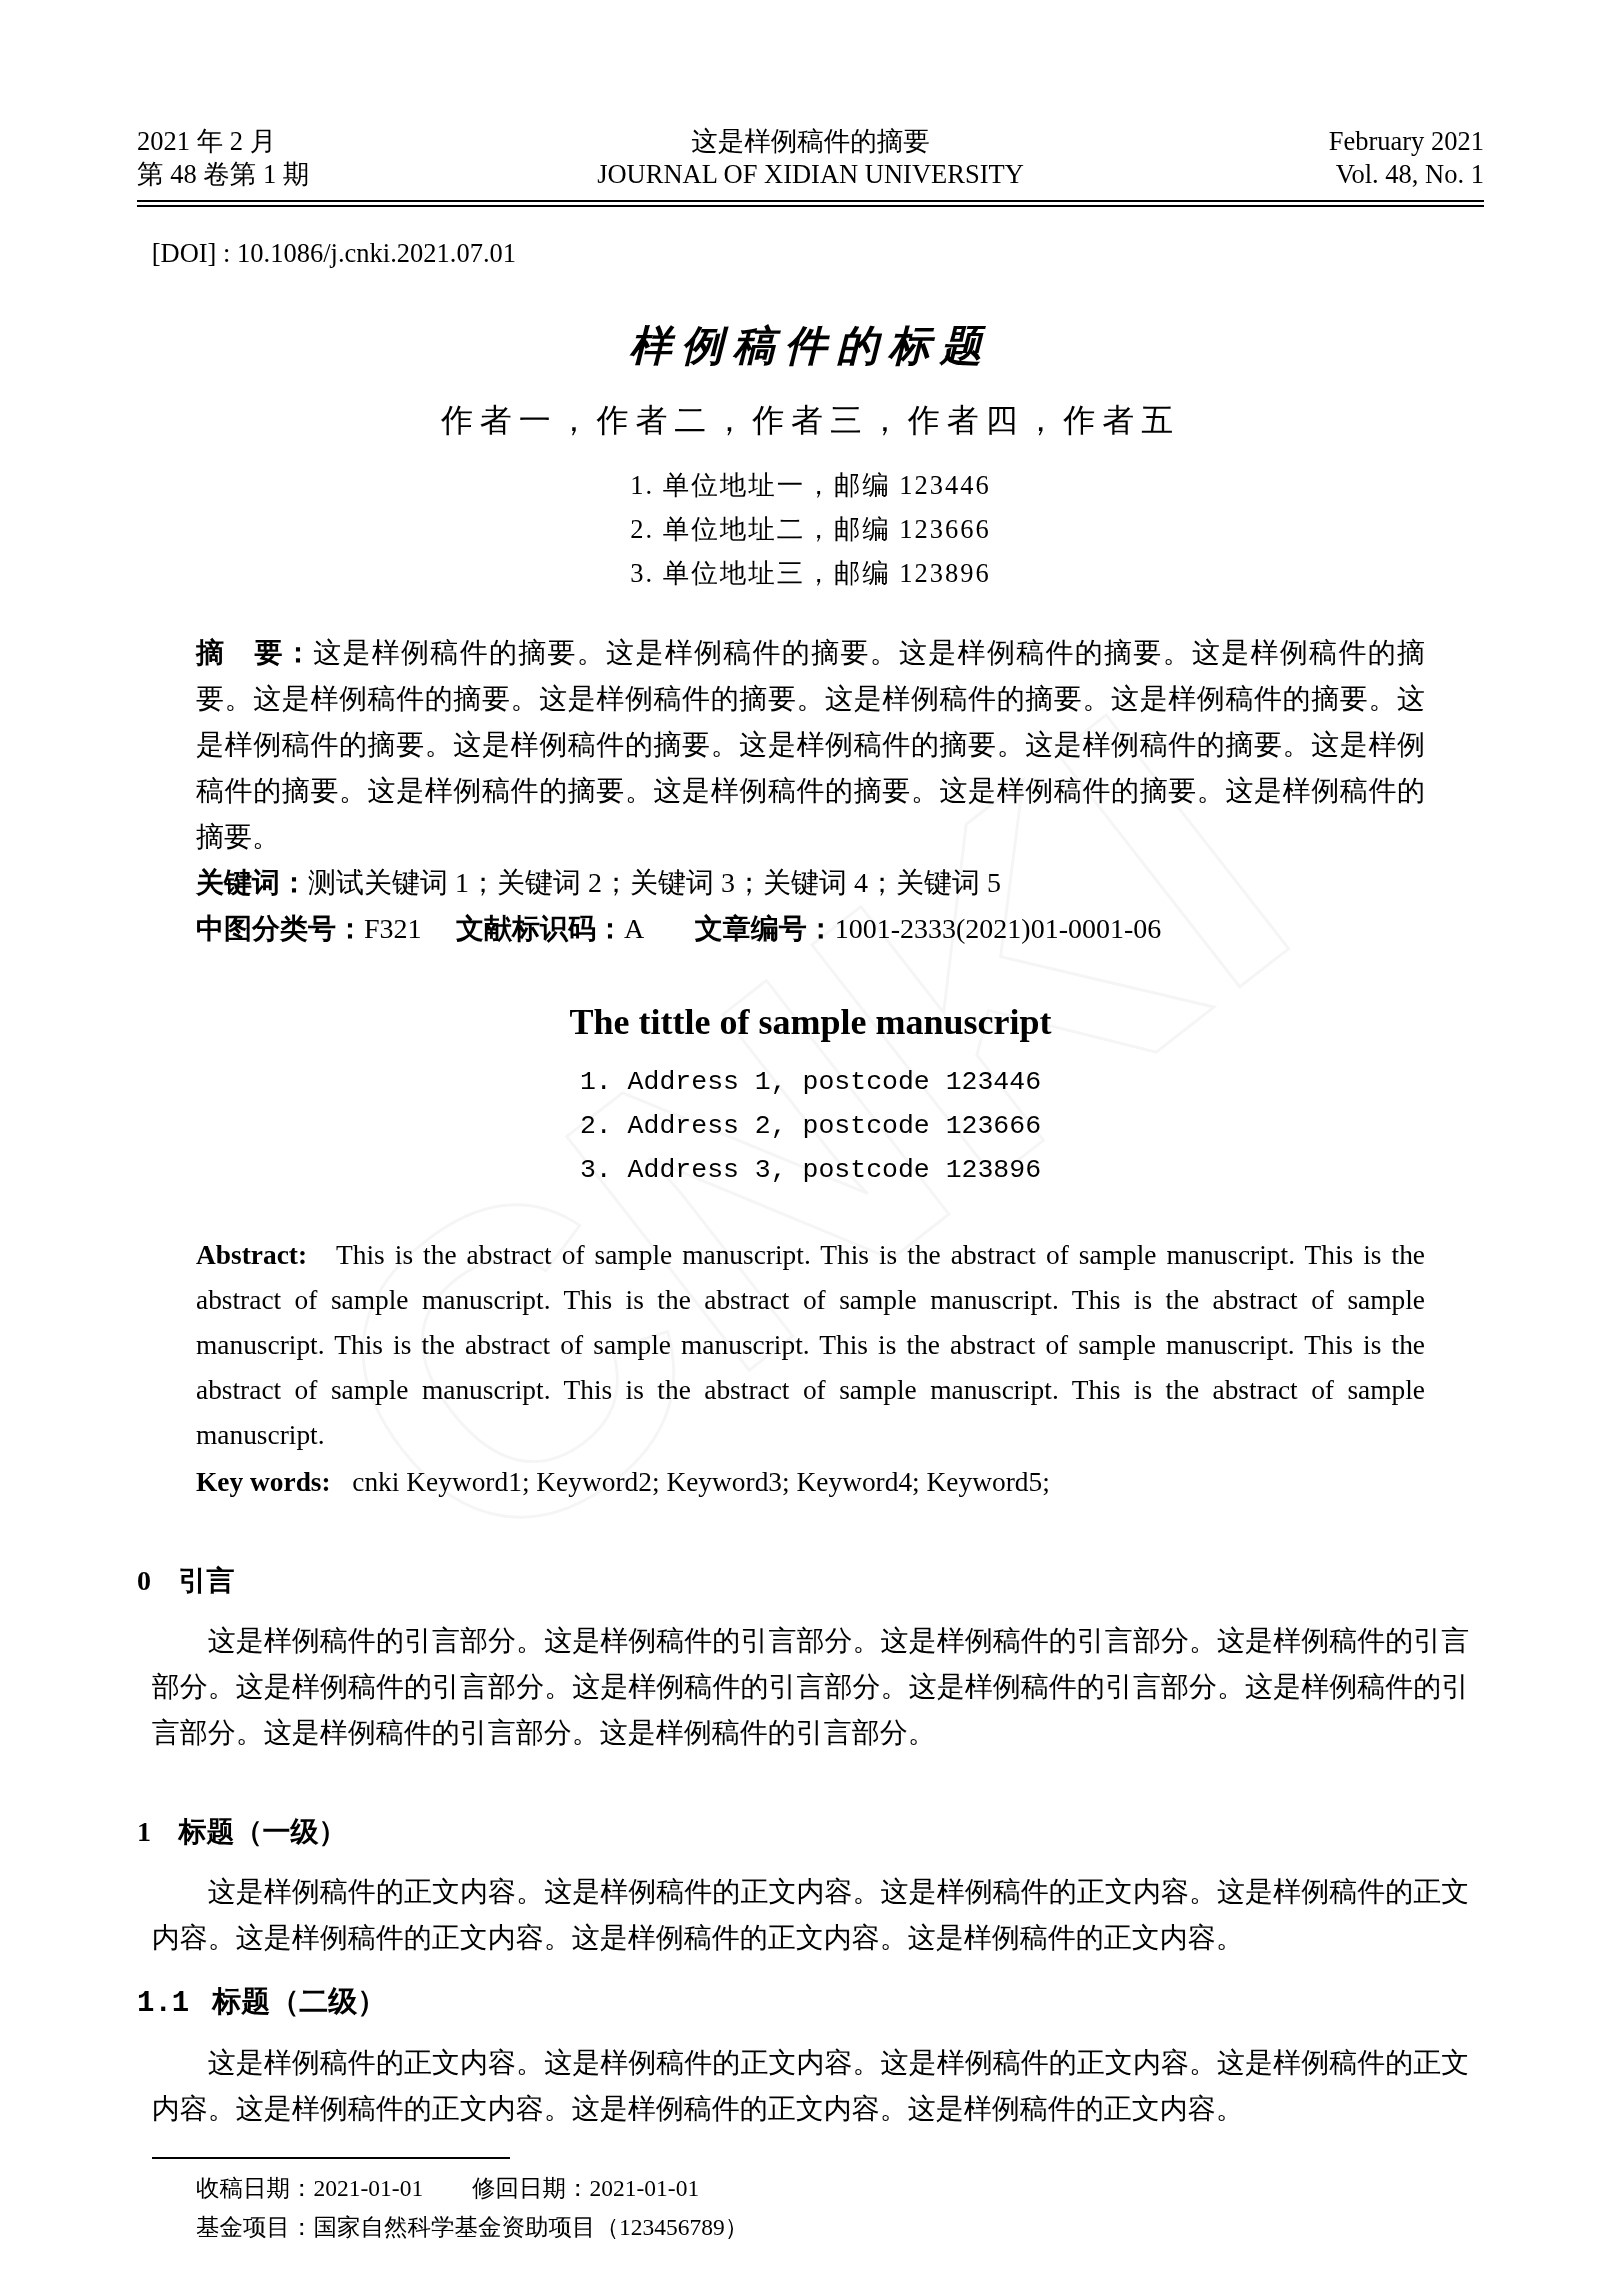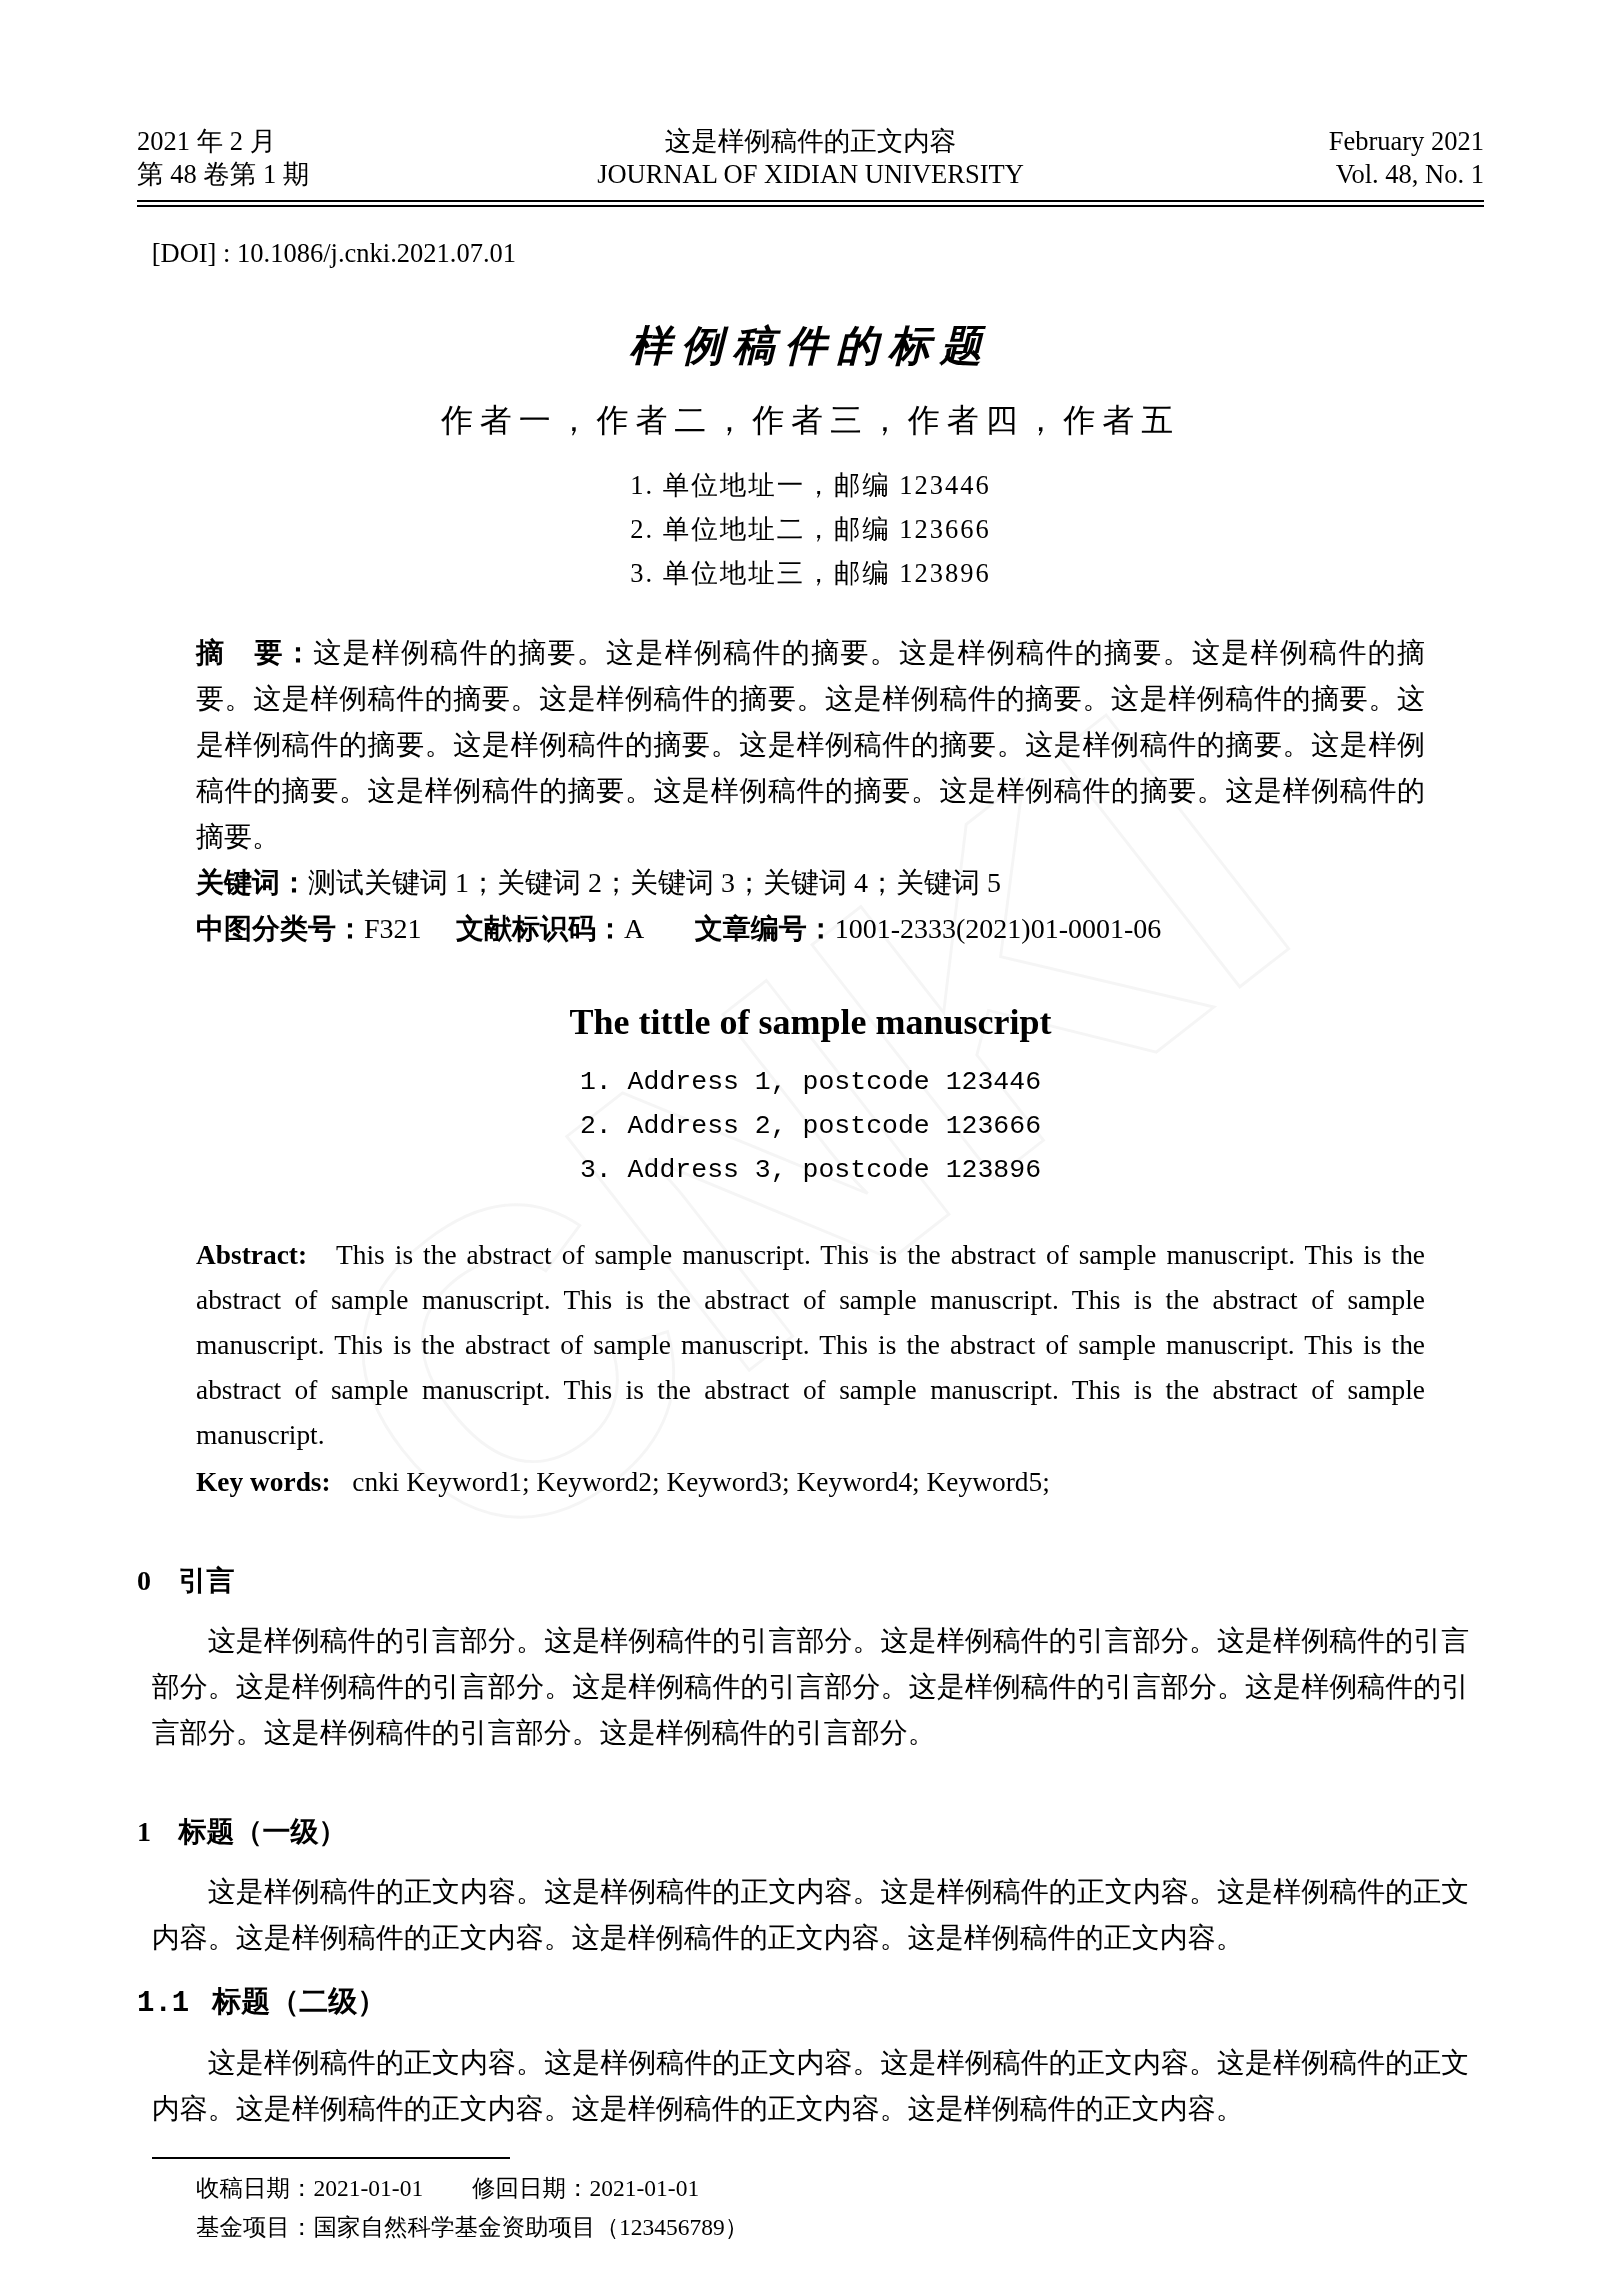--- a/index.html
+++ b/index.html
@@ -82,21 +82,21 @@
   <div class="watermark">CNKI</div>
 
   <div class="content">
 
     <div class="header-row">
       <div class="header-col-left">
         <div>2021 年 2 月</div>
         <div>第 48 卷第 1 期</div>
       </div>
       <div class="header-col-center">
-        <div>这是样例稿件的正文内容</div>
+        <div>这是样例稿件的摘要</div>
         <div>JOURNAL OF XIDIAN UNIVERSITY</div>
       </div>
       <div class="header-col-right">
         <div>February 2021</div>
         <div>Vol. 48, No. 1</div>
       </div>
     </div>
     <div class="header-rule"></div>
 
     <div class="doi-line">[DOI] : 10.1086/j.cnki.2021.07.01</div>

